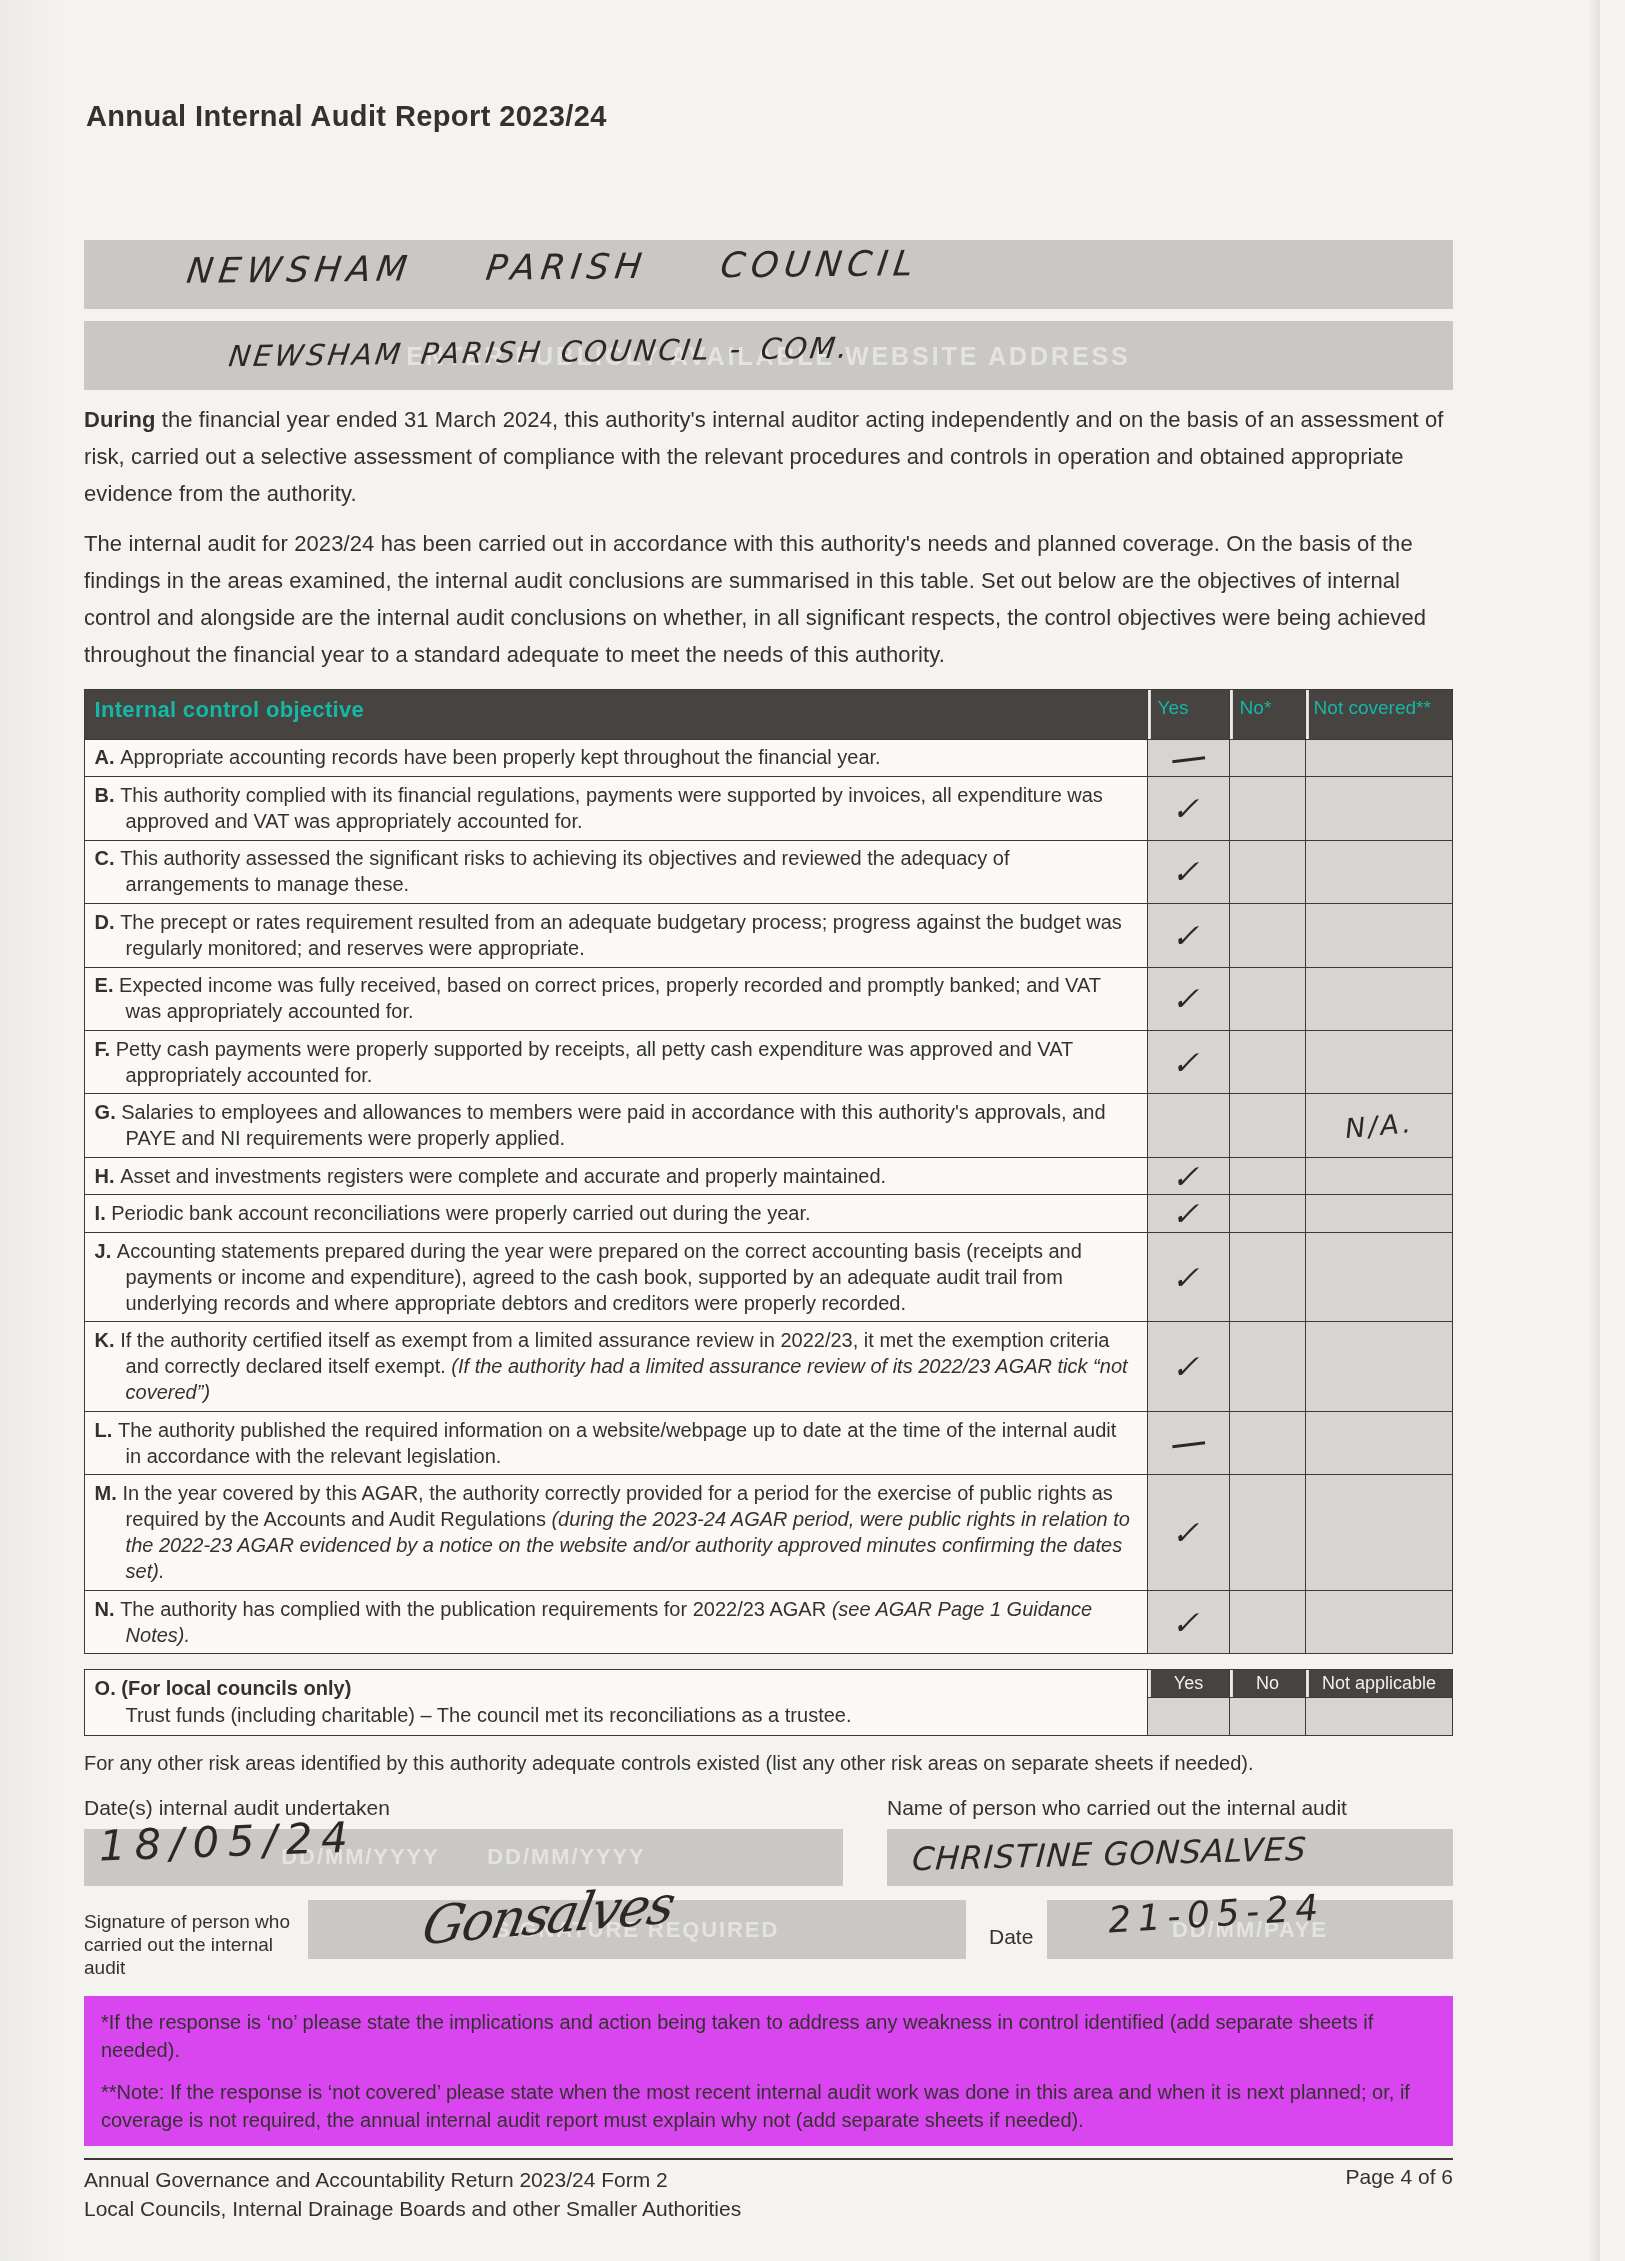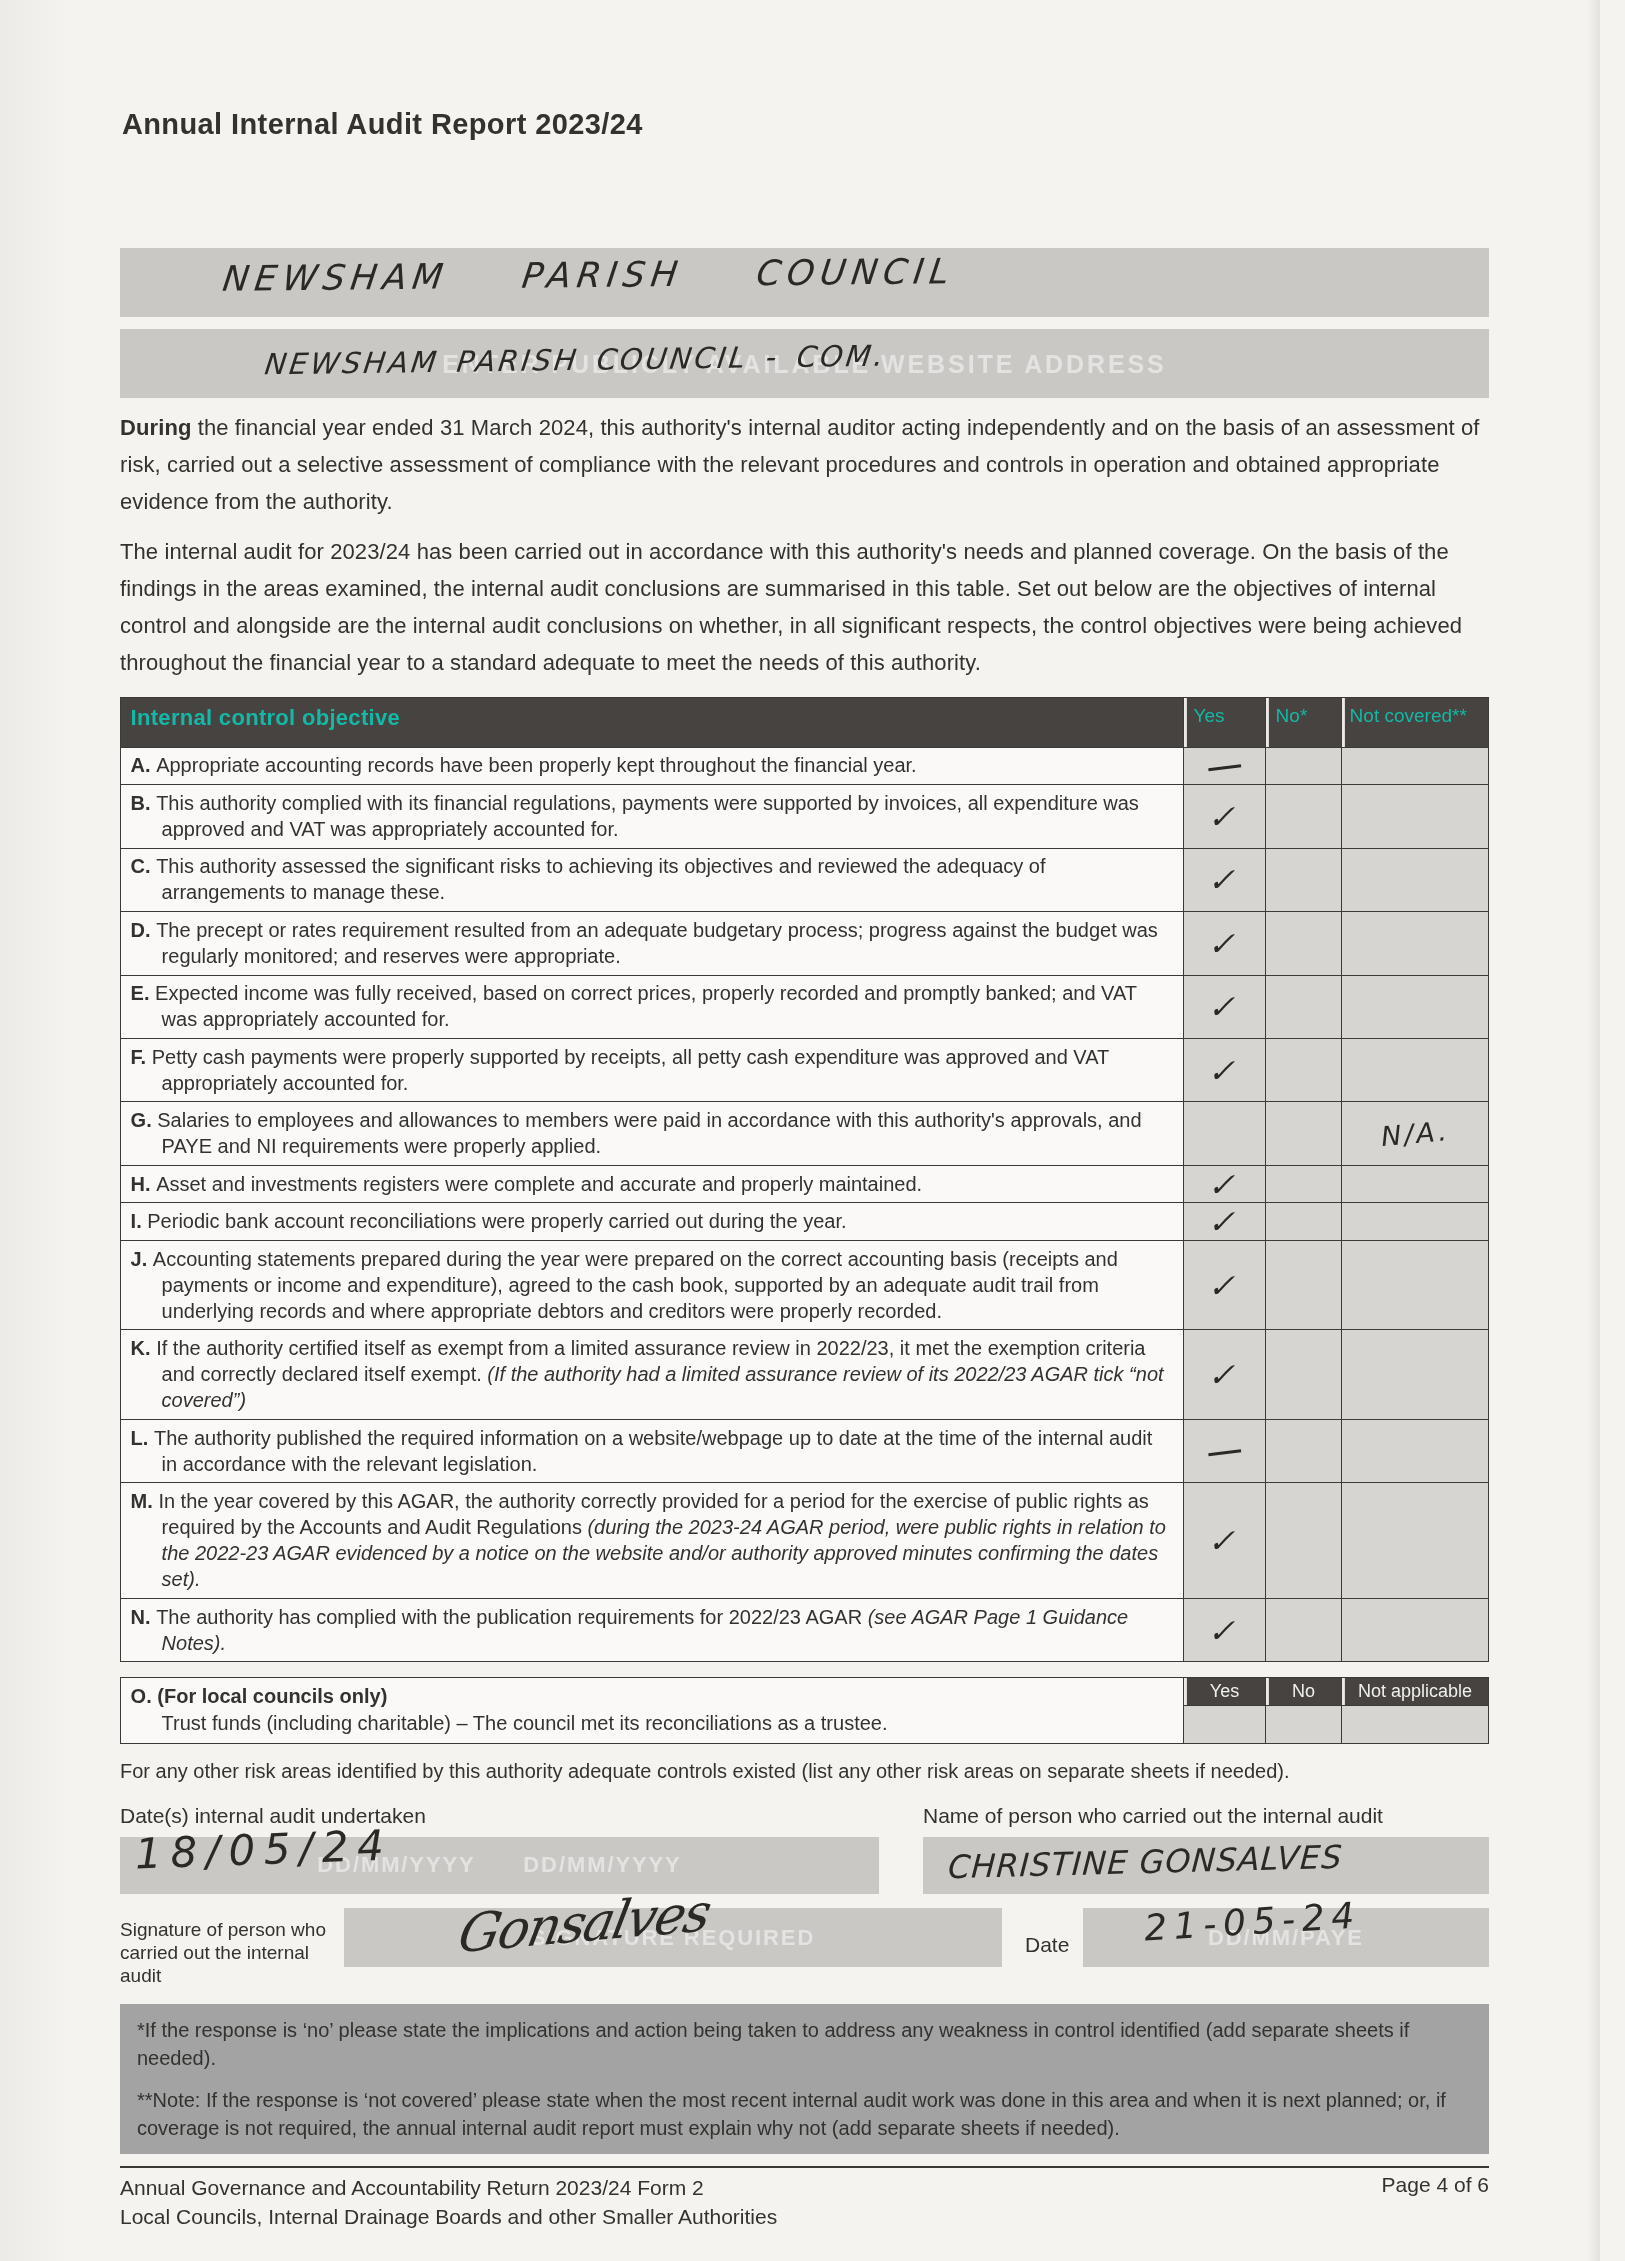--- a/index.html
+++ b/index.html
@@ -12,21 +12,21 @@
     --hand:#2b2926;
   }
   *{box-sizing:border-box;}
   html,body{margin:0;padding:0;}
   body{width:1625px;height:2262px;background:#e9e8e5;font-family:"Liberation Sans",sans-serif;}
   .paper{position:relative;width:1625px;height:2262px;background:var(--paper);overflow:hidden;}
   .paper::after{content:"";position:absolute;top:0;bottom:0;right:25px;width:13.4px;
     background:linear-gradient(90deg,rgba(0,0,0,0),rgba(0,0,0,.07));}
   .paper::before{content:"";position:absolute;top:0;left:0;width:67px;height:100%;
     background:linear-gradient(90deg,rgba(0,0,0,.035),rgba(0,0,0,0));}
-  .content{position:absolute;left:84px;top:16px;width:1369px;margin-left:36px;}
+  .content{position:absolute;left:84px;top:8px;width:1369px;}
 
   .page-title{margin:92px 0 0 1.9px;font-size:29px;font-weight:bold;color:var(--ink);letter-spacing:0.4px;}
 
   .field-bar{position:relative;height:69px;background:var(--field-gray);}
   .bar1{margin-top:107px;}
   .bar2{margin-top:12.4px;}
   .ghost{position:absolute;left:0;right:0;top:50%;transform:translateY(-50%);text-align:center;
     color:rgba(250,250,247,.55);font-weight:bold;font-size:25px;letter-spacing:2.9px;white-space:pre;}
   .hw{font-family:"DejaVu Sans",sans-serif;color:var(--hand);white-space:nowrap;}
   .hw-authority{position:absolute;left:103px;top:6.7px;font-size:35px;font-style:italic;
@@ -88,21 +88,21 @@
   .fields2{display:flex;margin-top:14.3px;align-items:flex-start;}
   .sig-label{width:224px;font-size:19px;line-height:23px;color:var(--ink);padding-top:9.6px;}
   .sig-box{position:relative;width:658px;height:59px;background:var(--field-gray);}
   .sig-hw{position:absolute;left:115px;top:-15.3px;font-family:"DejaVu Serif",serif;font-style:italic;
     font-size:52px;letter-spacing:-1.9px;color:var(--hand);transform:rotate(-5deg) skewX(-16deg);}
   .date2-lbl{margin:25px 13.4px 0 23px;font-size:21px;color:var(--ink);}
   .date2-box{position:relative;flex:1;height:59px;background:var(--field-gray);}
   .date2-hw{position:absolute;left:61px;top:-7.6px;font-size:36px;font-style:italic;letter-spacing:6.7px;
     transform:rotate(-3.5deg);}
 
-  .footbox{margin-top:17px;width:1369px;background:#a3a3a3;padding:12.4px 17px;}
+  .footbox{margin-top:17px;width:1369px;background:#d946ef;padding:12.4px 17px;}
   .footbox p{margin:0;font-size:20px;line-height:28px;color:var(--ink);}
   .footbox p + p{margin-top:13.4px;}
 
   .rule{margin:12.4px 0 0 0;border:none;border-top:2.9px solid #3a3836;width:1369px;}
   .footer{display:flex;justify-content:space-between;align-items:flex-start;margin-top:4.8px;width:1369px;}
   .footer .f-lines{font-size:21px;line-height:29px;color:var(--ink);}
   .footer .f-page{font-size:21px;color:var(--ink);}
 </style>
 </head>
 <body>

